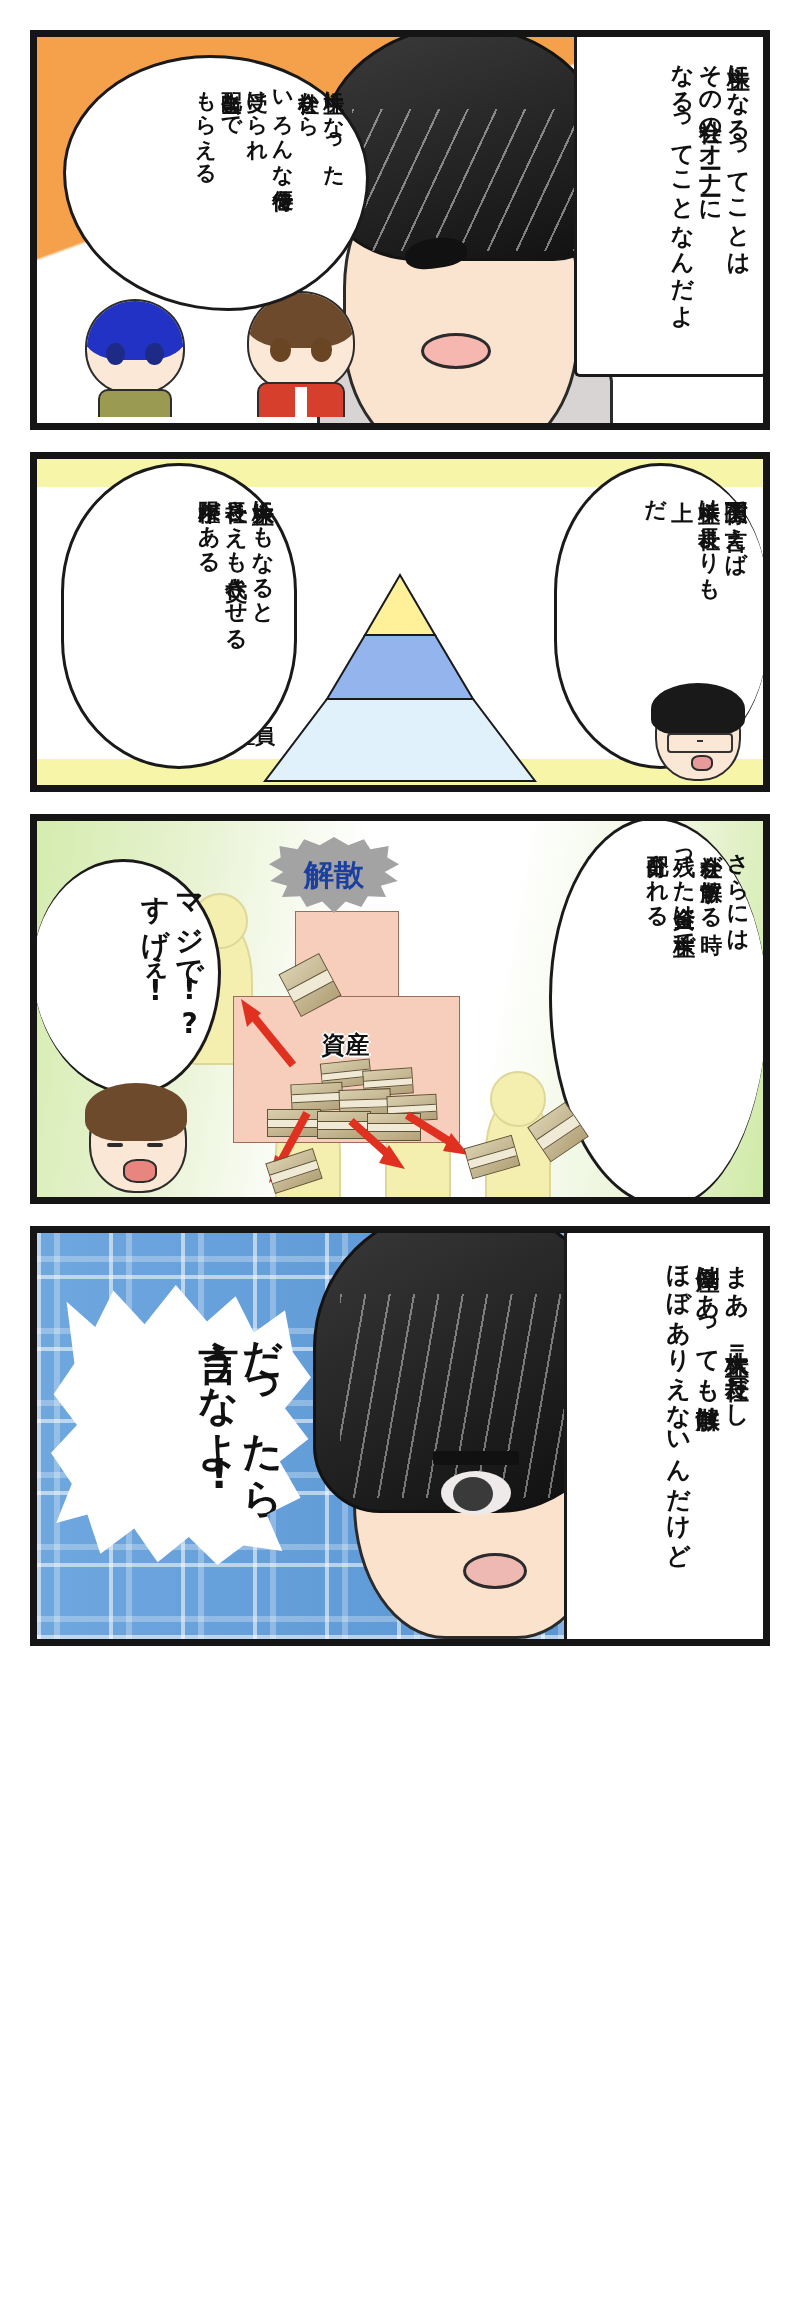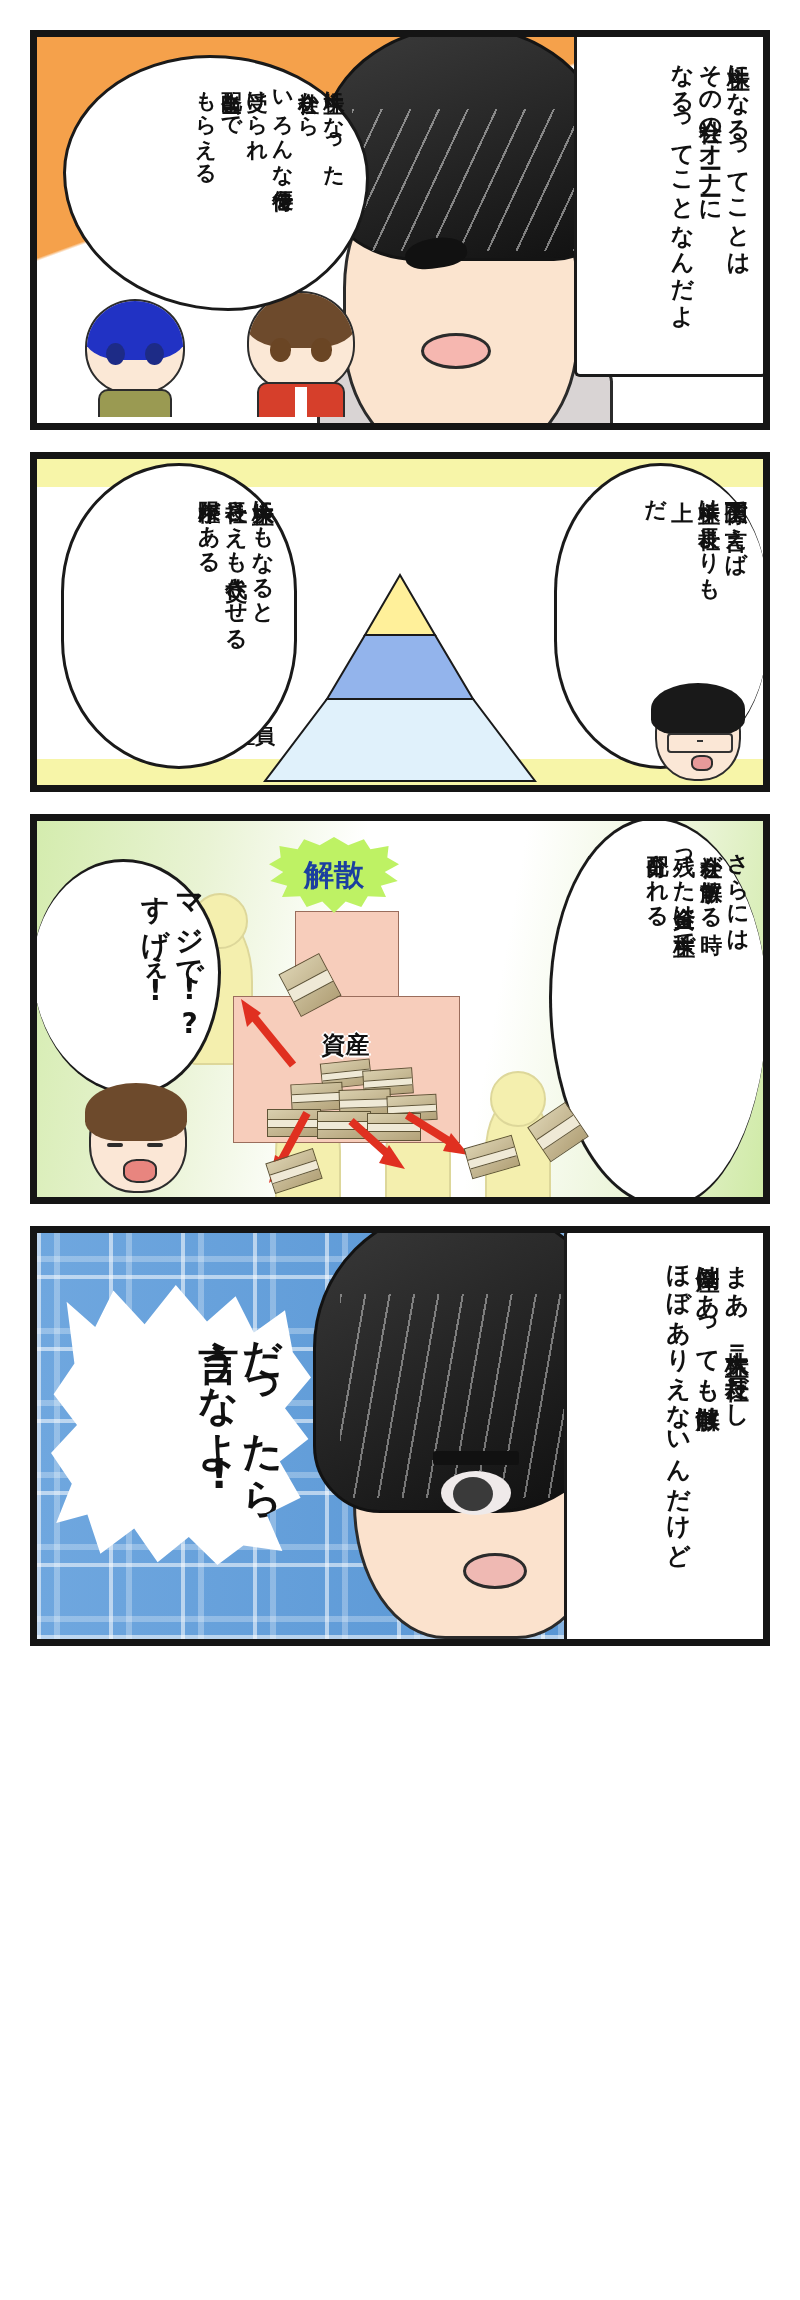--- a/index.html
+++ b/index.html
@@ -74,21 +74,21 @@
   .lbl-shacho{top:18px;font-size:24px;color:#e8421c;text-shadow:-2px 0 #fff,2px 0 #fff,0 -2px #fff,0 2px #fff;}
   .lbl-yakuin{top:86px;font-size:26px;}
   .lbl-shain{top:150px;font-size:20px;}
 
   
   .p3-right{right:-4px;top:-4px;width:215px;height:385px;border-radius:70px 0 0 60px;border-right:none;}
   .p3-right .vtxt{position:absolute;top:18px;right:16px;font-size:22px;height:330px;}
   .p3-left{left:-4px;top:38px;width:185px;height:230px;border-left:none;border-radius:0 26px 26px 0;}
   .p3-left .vtxt{position:absolute;top:14px;right:12px;font-size:28px;height:190px;}
   .kaisan{position:absolute;left:232px;top:16px;width:130px;height:76px;z-index:7;
-    background:#bef264;color:#1b3fa0;font-size:30px;font-weight:900;display:flex;align-items:center;justify-content:center;
+    background:#a3a3a3;color:#1b3fa0;font-size:30px;font-weight:900;display:flex;align-items:center;justify-content:center;
     -webkit-clip-path:polygon(50% 0%,61% 11%,73% 3%,78% 16%,92% 12%,91% 27%,100% 36%,89% 46%,99% 58%,86% 64%,90% 79%,76% 78%,71% 92%,59% 85%,50% 100%,41% 85%,29% 92%,24% 78%,10% 79%,14% 64%,1% 58%,11% 46%,0% 36%,9% 27%,8% 12%,22% 16%,27% 3%,39% 11%);
     clip-path:polygon(50% 0%,61% 11%,73% 3%,78% 16%,92% 12%,91% 27%,100% 36%,89% 46%,99% 58%,86% 64%,90% 79%,76% 78%,71% 92%,59% 85%,50% 100%,41% 85%,29% 92%,24% 78%,10% 79%,14% 64%,1% 58%,11% 46%,0% 36%,9% 27%,8% 12%,22% 16%,27% 3%,39% 11%);
     filter:drop-shadow(0 0 3px #c1121f) drop-shadow(0 0 2px #c1121f);}
   .shisan-box{position:absolute;left:196px;top:90px;width:225px;height:202px;z-index:4;}
   .shisan-up{position:absolute;left:62px;top:0;width:102px;height:86px;background:#f7cdbb;border:1px solid #9a6d5c;}
   .shisan-low{position:absolute;left:0;top:85px;width:225px;height:145px;background:#f7cdbb;border:1px solid #9a6d5c;}
   .shisan-lbl{position:absolute;left:0;top:118px;width:225px;text-align:center;font-size:24px;font-weight:900;color:#111;z-index:6;text-shadow:-2px 0 #fff,2px 0 #fff,0 -2px #fff,0 2px #fff;}
   .cash{position:absolute;background:linear-gradient(160deg,#d9cfae,#b3a279);border:1px solid #5f5436;}
   .cash:after{content:"";position:absolute;left:0;top:36%;width:100%;height:26%;background:#efe9d6;border-top:1px solid #5f5436;border-bottom:1px solid #5f5436;}
   .arrow{position:absolute;z-index:6;}

